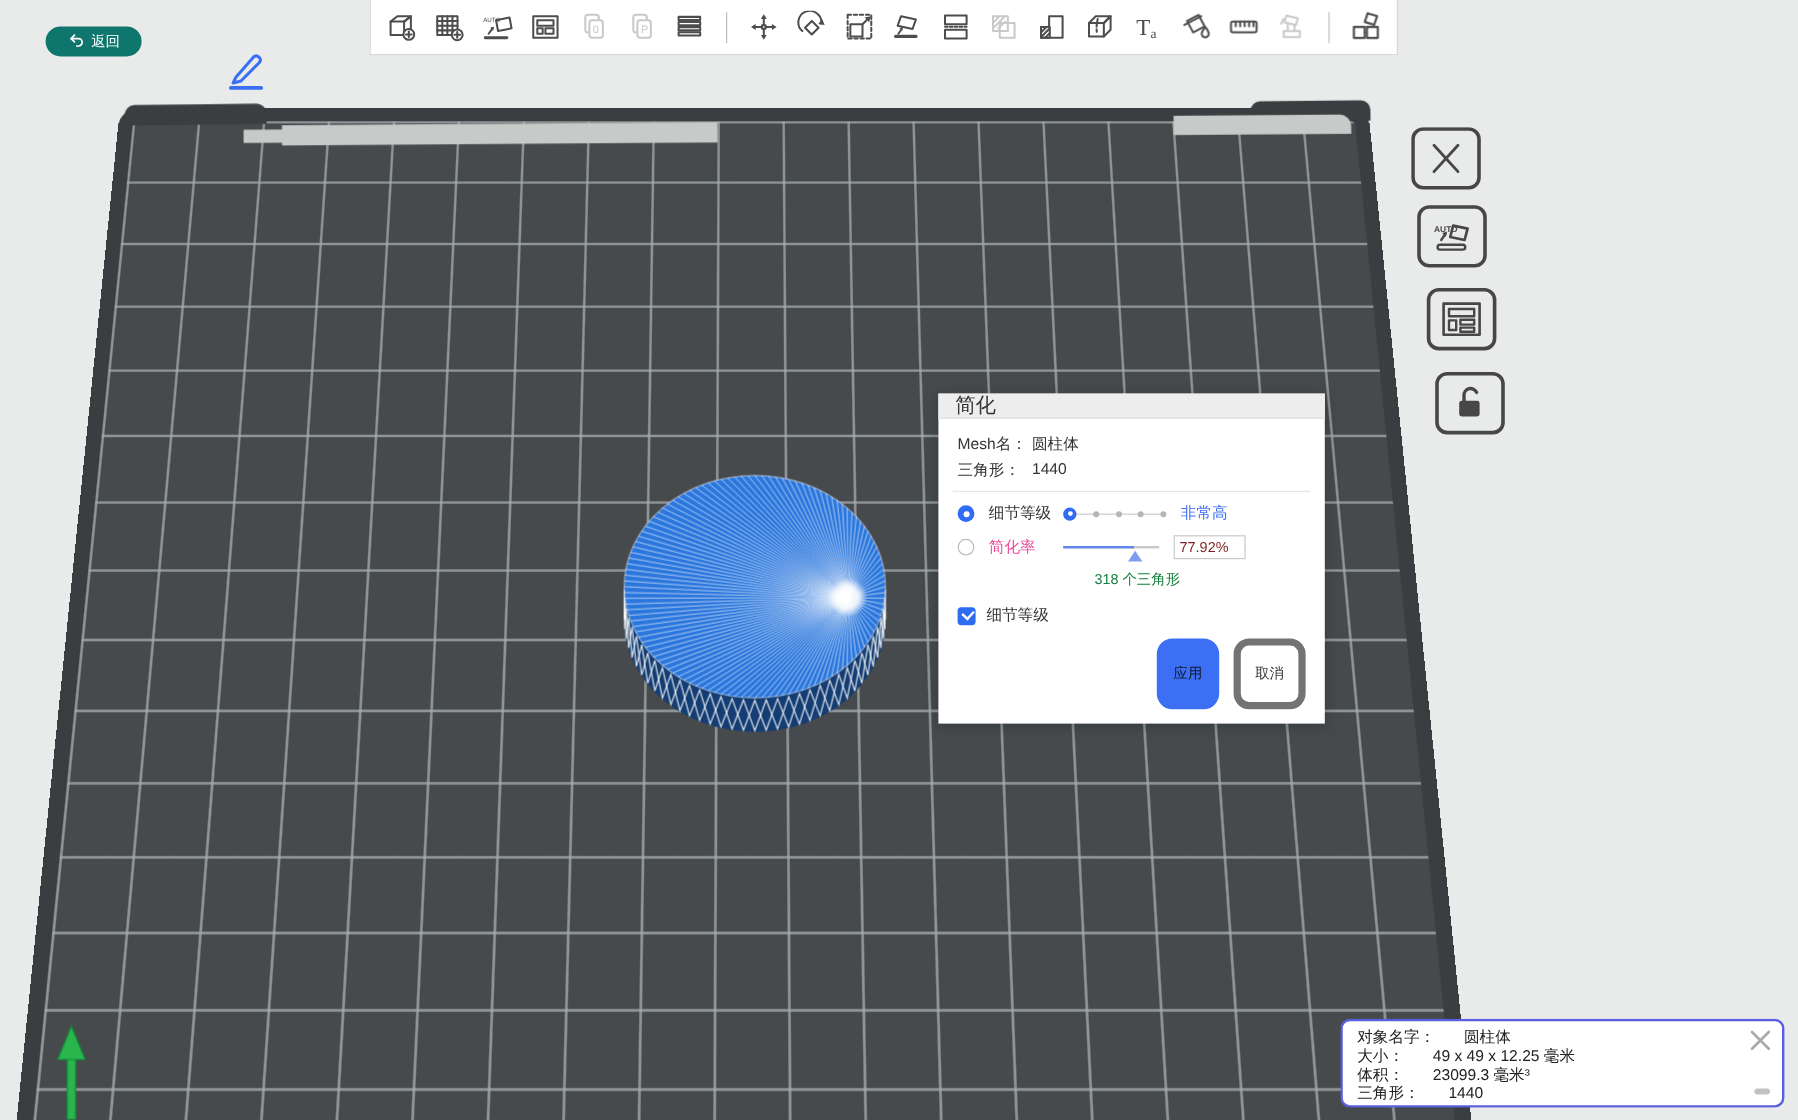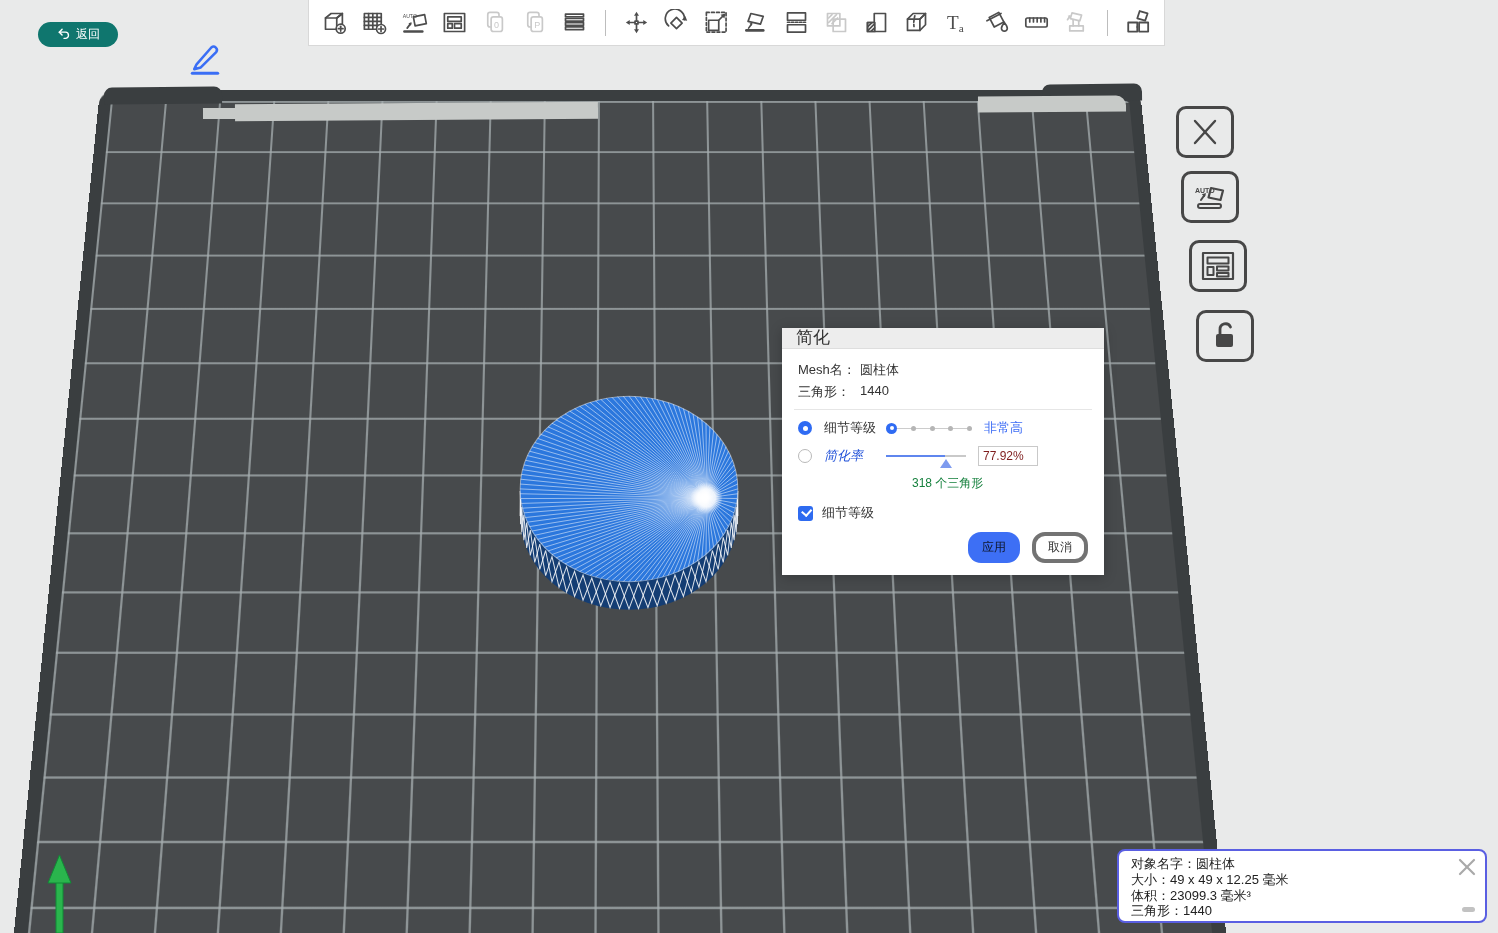--- a/index.html
+++ b/index.html
@@ -41,42 +41,42 @@
   .dlg-body{padding:8px 16px 12px 16px;}
   .kv{display:flex;margin:4px 0;}
   .kv .k{width:62px;}
   .dlg-hr{border:none;border-top:1px solid #e6e6e6;margin:8px -4px;}
   .drow{display:flex;align-items:center;margin:9px 0;}
   .radio{width:14px;height:14px;border-radius:50%;box-sizing:border-box;margin-right:12px;flex:none;cursor:pointer;}
   .radio.on{background:#2f6bf3;position:relative;}
   .radio.on::after{content:"";position:absolute;left:4.5px;top:4.5px;width:5px;height:5px;border-radius:50%;background:#fff;}
   .radio.off{border:1px solid #b9b9b9;background:#fff;}
   .rlabel{width:62px;flex:none;}
-  .rlabel.dimt{color:#1d4ed8;font-style:italic;}
+  .rlabel.dimt{color:#ec4899;}
   .dots{width:86px;display:flex;align-items:center;justify-content:space-between;position:relative;margin-right:12px;cursor:pointer;}
   .dots::before{content:"";position:absolute;left:4px;right:4px;top:50%;height:1px;background:#ccc;}
   .dot{width:5px;height:5px;border-radius:50%;background:#b5b5b5;position:relative;}
   .knob{width:11px;height:11px;border-radius:50%;background:#2f6bf3;position:relative;}
   .knob::after{content:"";position:absolute;left:3.5px;top:3.5px;width:4px;height:4px;border-radius:50%;background:#fff;}
   .blue-txt{color:#3f6ef5;}
   .rtrack{width:80px;height:2px;background:#c9c9c9;position:relative;margin-right:12px;cursor:pointer;}
   .rfill{position:absolute;left:0;top:0;height:2px;width:74%;background:#5f86ee;}
   .rmark{position:absolute;left:68%;top:4px;width:0;height:0;border-left:6px solid transparent;border-right:6px solid transparent;border-bottom:9px solid #7e9bef;}
   .rinput{width:50px;height:18px;border:1px solid #c9c9c9;font-size:12px;color:#7f1d1d;padding:0 4px;font-family:inherit;}
   .tri-note{color:#15803d;font-size:12px;margin:2px 0 4px 114px;}
   .checkbox{width:15px;height:15px;background:#2e6bf0;border-radius:3px;margin-right:9px;position:relative;flex:none;cursor:pointer;}
   .checkbox::after{content:"";position:absolute;left:3.5px;top:2.5px;width:7px;height:4.5px;border-left:2px solid #fff;border-bottom:2px solid #fff;transform:rotate(-48deg);}
   .btns{display:flex;justify-content:flex-end;gap:12px;margin-top:10px;}
   .btn-apply{background:#3d6ff5;color:#0f172a;border:none;border-radius:13px;padding:4px 14px;font-size:12px;font-family:inherit;cursor:pointer;}
-  .btn-cancel{background:#fff;color:#333;border:4px solid #737373;border-radius:13px;padding:3px 12px;font-size:12px;font-family:inherit;cursor:pointer;}
+  .btn-cancel{background:#fff;color:#333;border:6px solid #737373;border-radius:13px;padding:15px 12px;font-size:12px;font-family:inherit;cursor:pointer;}
   
   .info-panel{left:1117px;top:849px;width:370px;height:74px;background:#fff;border:2px solid #5a5fe2;border-radius:8px;
     box-sizing:border-box;padding:5px 12px;font-size:13px;color:#222;line-height:15.8px;}
   .info-row{display:flex;white-space:pre;}
-  .info-row .k{margin-right:0;}
+  .info-row .k{margin-right:24px;}
   .info-x{position:absolute;right:8px;top:6px;cursor:pointer;}
   .info-x svg{stroke:#a9a9a9;stroke-width:2.2;stroke-linecap:round;}
   .info-min{position:absolute;right:10px;bottom:9px;width:13px;height:5px;background:#c2c2c2;border-radius:3px;cursor:pointer;}
 </style>
 </head>
 <body>
 
 <div class="abs plate-wrap">
   <div class="plate"></div>
 </div>

